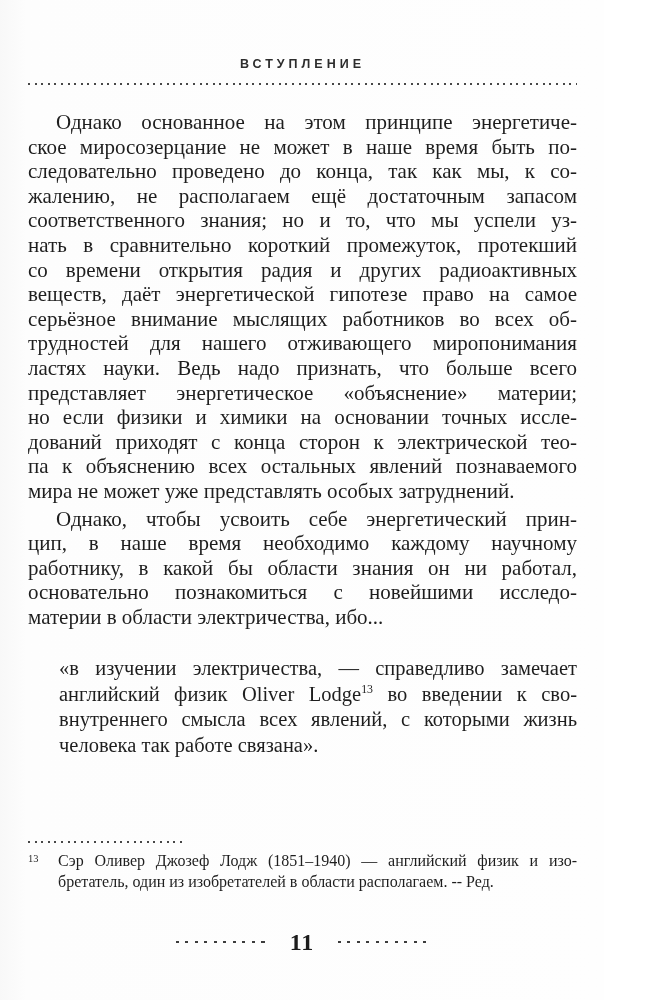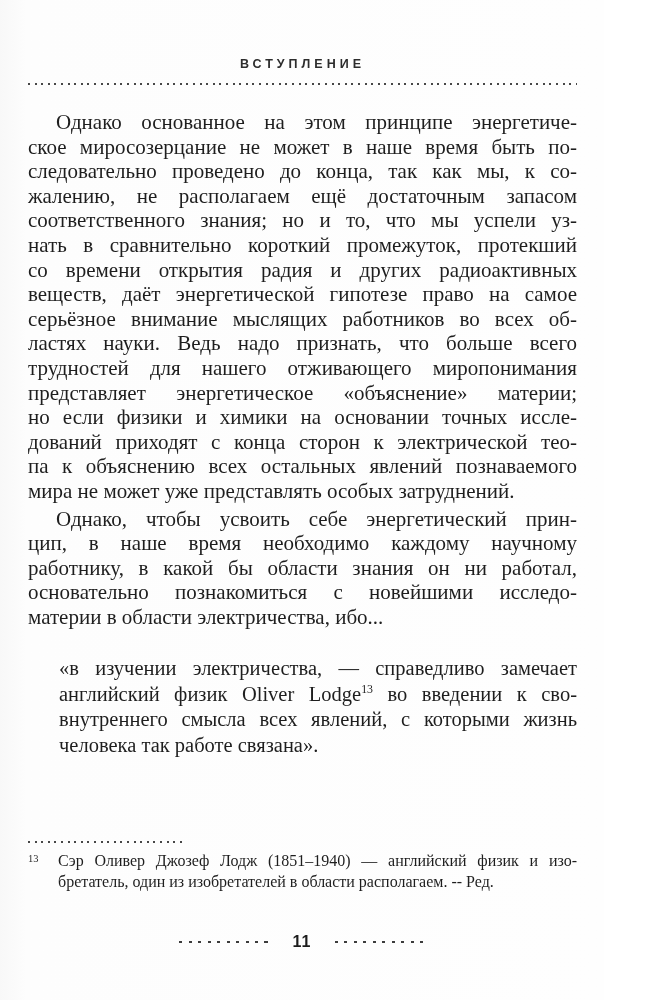--- a/index.html
+++ b/index.html
@@ -68,22 +68,22 @@
     align-items: center;
     justify-content: center;
     gap: 24px;
   }
   .dotted-seg {
     width: 90px;
     height: 2px;
     background-image: repeating-linear-gradient(to right, #3c3c3c 0 3px, transparent 3px 9.5px);
   }
   .page-number {
-    font-family: Liberation Sans, sans-serif;
-    font-size: 16px;
+    font-family: Liberation Serif, serif;
+    font-size: 24px;
     font-weight: 600;
     letter-spacing: 1px;
     color: #1c1c1c;
     line-height: 20px;
   }
 </style>
 </head>
 <body>
 
 <div class="page">
@@ -98,22 +98,22 @@
     <div class="para">
         <div class="tline"><span>Однако основанное на этом принципе энергетиче-</span></div>
         <div class="tline"><span>ское миросозерцание не может в наше время быть по-</span></div>
         <div class="tline"><span>следовательно проведено до конца, так как мы, к со-</span></div>
         <div class="tline"><span>жалению, не располагаем ещё достаточным запасом</span></div>
         <div class="tline"><span>соответственного знания; но и то, что мы успели уз-</span></div>
         <div class="tline"><span>нать в сравнительно короткий промежуток, протекший</span></div>
         <div class="tline"><span>со времени открытия радия и других радиоактивных</span></div>
         <div class="tline"><span>веществ, даёт энергетической гипотезе право на самое</span></div>
         <div class="tline"><span>серьёзное внимание мыслящих работников во всех об-</span></div>
+        <div class="tline"><span>трудностей для нашего отживающего миропонимания</span></div>
         <div class="tline"><span>ластях науки. Ведь надо признать, что больше всего</span></div>
-        <div class="tline"><span>трудностей для нашего отживающего миропонимания</span></div>
         <div class="tline"><span>представляет энергетическое «объяснение» материи;</span></div>
         <div class="tline"><span>но если физики и химики на основании точных иссле-</span></div>
         <div class="tline"><span>дований приходят с конца сторон к электрической тео-</span></div>
         <div class="tline"><span>па к объяснению всех остальных явлений познаваемого</span></div>
         <div class="tline tlast"><span>мира не может уже представлять особых затруднений.</span></div>
       </div>
     <div class="para para-2">
         <div class="tline"><span>Однако, чтобы усвоить себе энергетический прин-</span></div>
         <div class="tline"><span>цип, в наше время необходимо каждому научному</span></div>
         <div class="tline"><span>работнику, в какой бы области знания он ни работал,</span></div>

